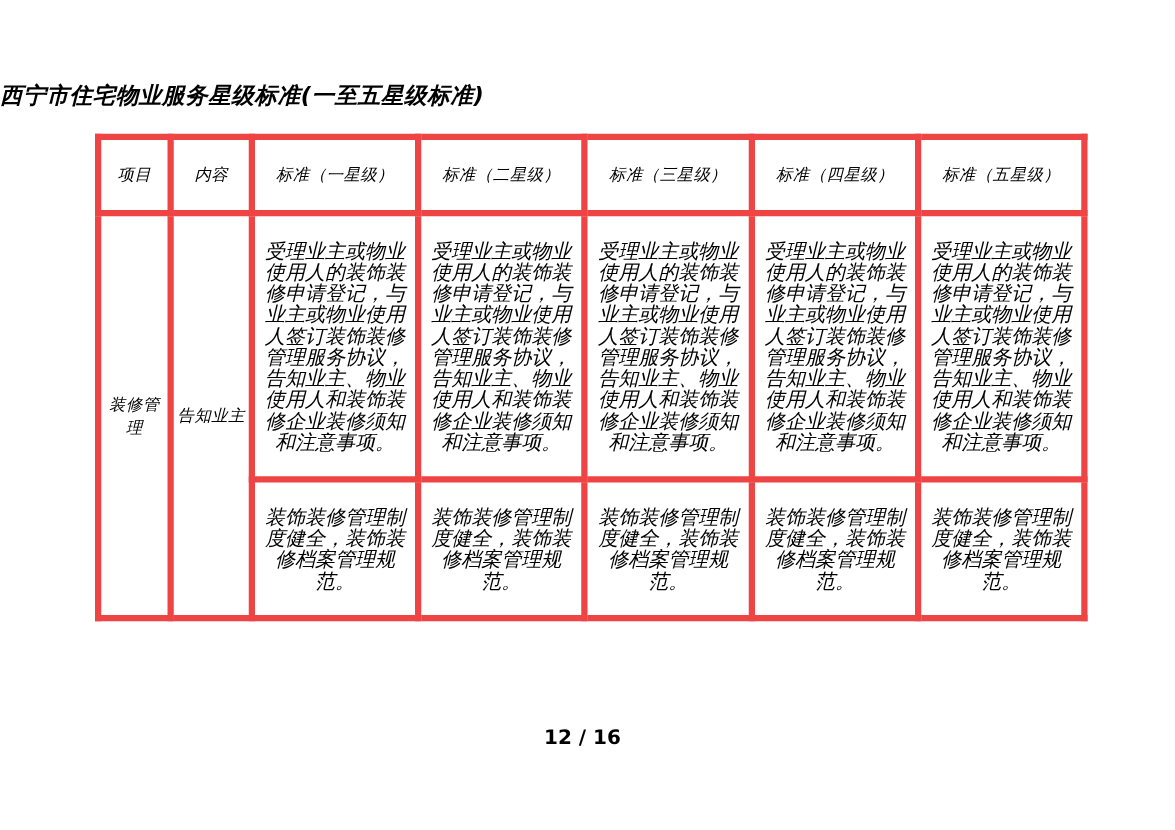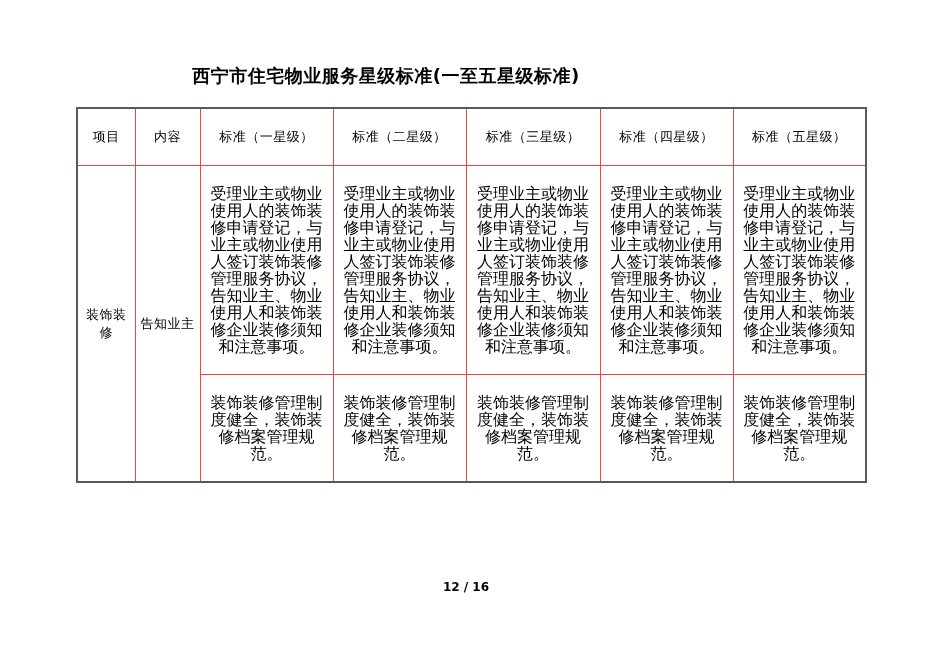--- a/index.html
+++ b/index.html
@@ -9,41 +9,43 @@
     background: #ffffff;
     position: relative;
     font-family: "DejaVu Sans", "Liberation Sans", sans-serif;
     color: #000000;
   }
   .doc-title {
     position: absolute;
     top: 64px;
     left: 0;
     width: 772px;
-    text-align: center;
+    text-align: left;
     font-size: 18px;
     font-weight: bold;
     letter-spacing: 0.5px;
     color: #000000;
+    font-style: italic;
   }
   table.star-table {
     position: absolute;
     top: 107px;
     left: 76px;
     border-collapse: collapse;
     table-layout: fixed;
     border: 2px solid #595959;
   }
   table.star-table th,
   table.star-table td {
-    border: 1px solid #ef4444;
+    border: 5px solid #ef4444;
     text-align: center;
     vertical-align: middle;
     padding: 19px 3px;
     box-sizing: border-box;
+    font-style: italic;
   }
   table.star-table th {
     height: 45px;
     font-size: 13px;
     font-weight: normal;
     letter-spacing: 0.5px;
   }
   tr.row-registration { height: 185px; }
   tr.row-archive { height: 96px; }
   td.cell-merged {
@@ -55,21 +57,21 @@
     line-height: 17px;
     line-break: strict;
     word-break: normal;
   }
   .page-number {
     position: absolute;
     top: 580px;
     left: 0;
     width: 932px;
     text-align: center;
-    font-size: 12px;
+    font-size: 16px;
     font-weight: bold;
     color: #000000;
   }
 </style>
 </head>
 <body>
 
 <div class="doc-title">西宁市住宅物业服务星级标准(一至五星级标准)</div>
 
 <table class="star-table">
@@ -88,21 +90,21 @@
       <th>内容</th>
       <th>标准（一星级）</th>
       <th>标准（二星级）</th>
       <th>标准（三星级）</th>
       <th>标准（四星级）</th>
       <th>标准（五星级）</th>
     </tr>
   </thead>
   <tbody>
     <tr class="row-registration">
-      <td class="cell-merged" rowspan="2">装饰装修</td>
+      <td class="cell-merged" rowspan="2">装修管理</td>
       <td class="cell-merged" rowspan="2">告知业主</td>
       <td class="cell-standard">受理业主或物业使用人的装饰装修申请登记，与业主或物业使用人签订装饰装修管理服务协议，告知业主、物业使用人和装饰装修企业装修须知和注意事项。</td>
       <td class="cell-standard">受理业主或物业使用人的装饰装修申请登记，与业主或物业使用人签订装饰装修管理服务协议，告知业主、物业使用人和装饰装修企业装修须知和注意事项。</td>
       <td class="cell-standard">受理业主或物业使用人的装饰装修申请登记，与业主或物业使用人签订装饰装修管理服务协议，告知业主、物业使用人和装饰装修企业装修须知和注意事项。</td>
       <td class="cell-standard">受理业主或物业使用人的装饰装修申请登记，与业主或物业使用人签订装饰装修管理服务协议，告知业主、物业使用人和装饰装修企业装修须知和注意事项。</td>
       <td class="cell-standard">受理业主或物业使用人的装饰装修申请登记，与业主或物业使用人签订装饰装修管理服务协议，告知业主、物业使用人和装饰装修企业装修须知和注意事项。</td>
     </tr>
     <tr class="row-archive">
       <td class="cell-standard">装饰装修管理制度健全，装饰装修档案管理规范。</td>
       <td class="cell-standard">装饰装修管理制度健全，装饰装修档案管理规范。</td>

